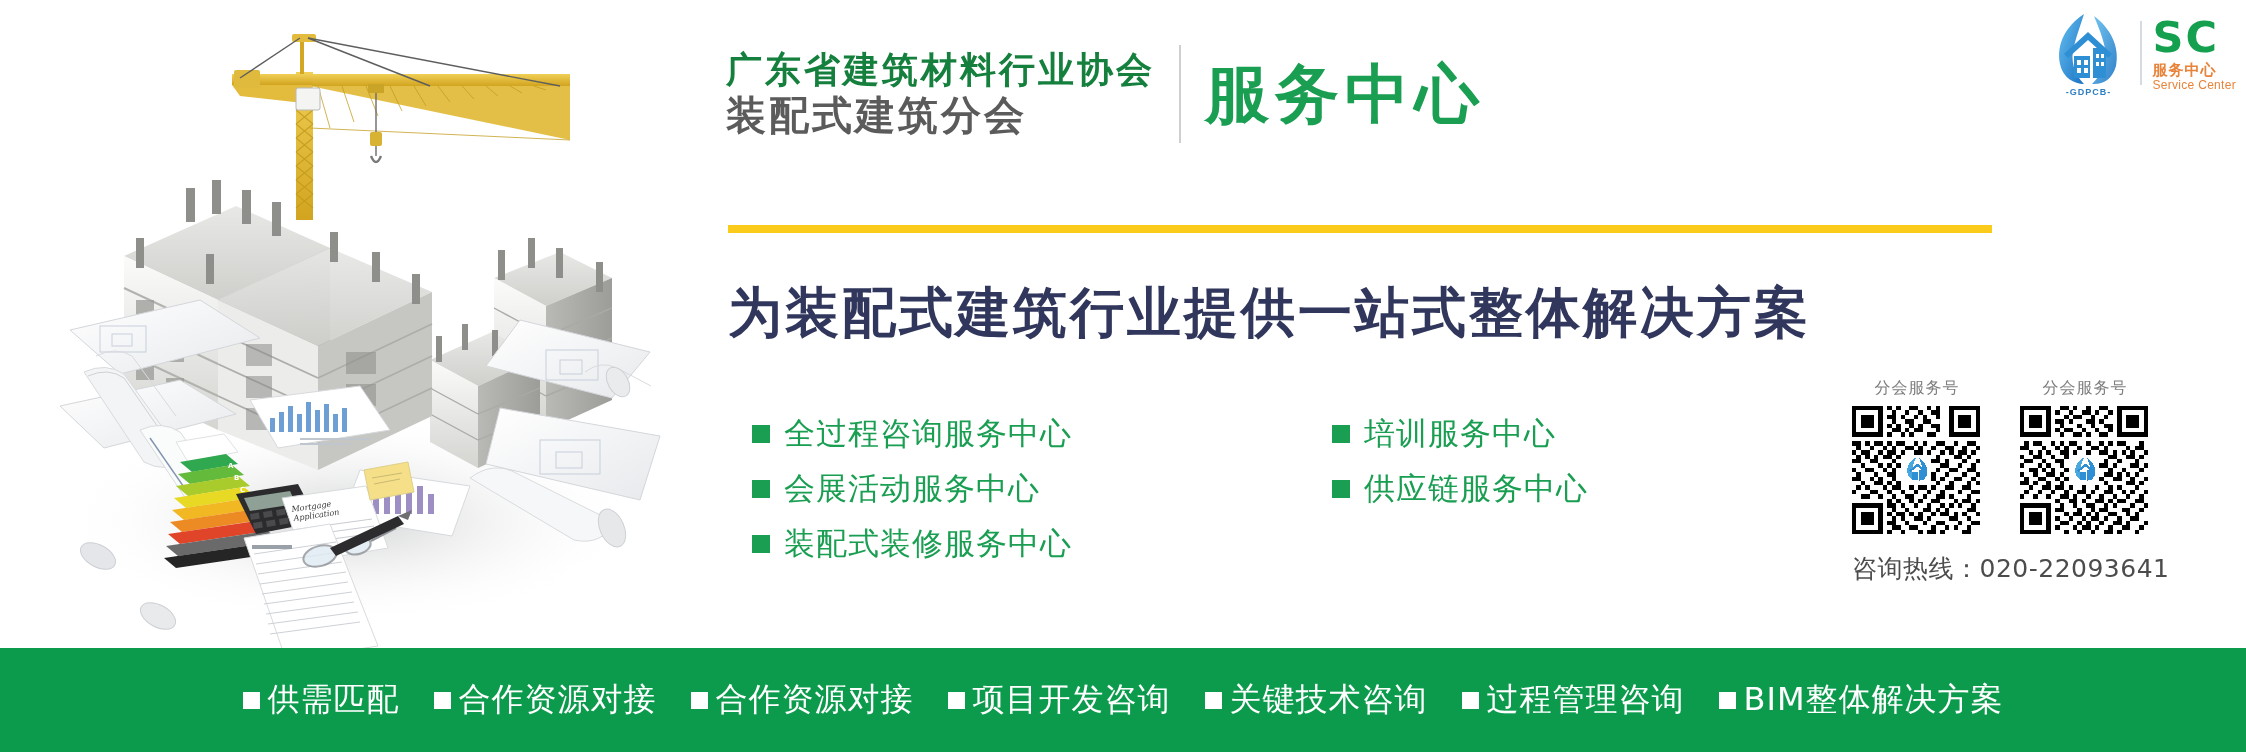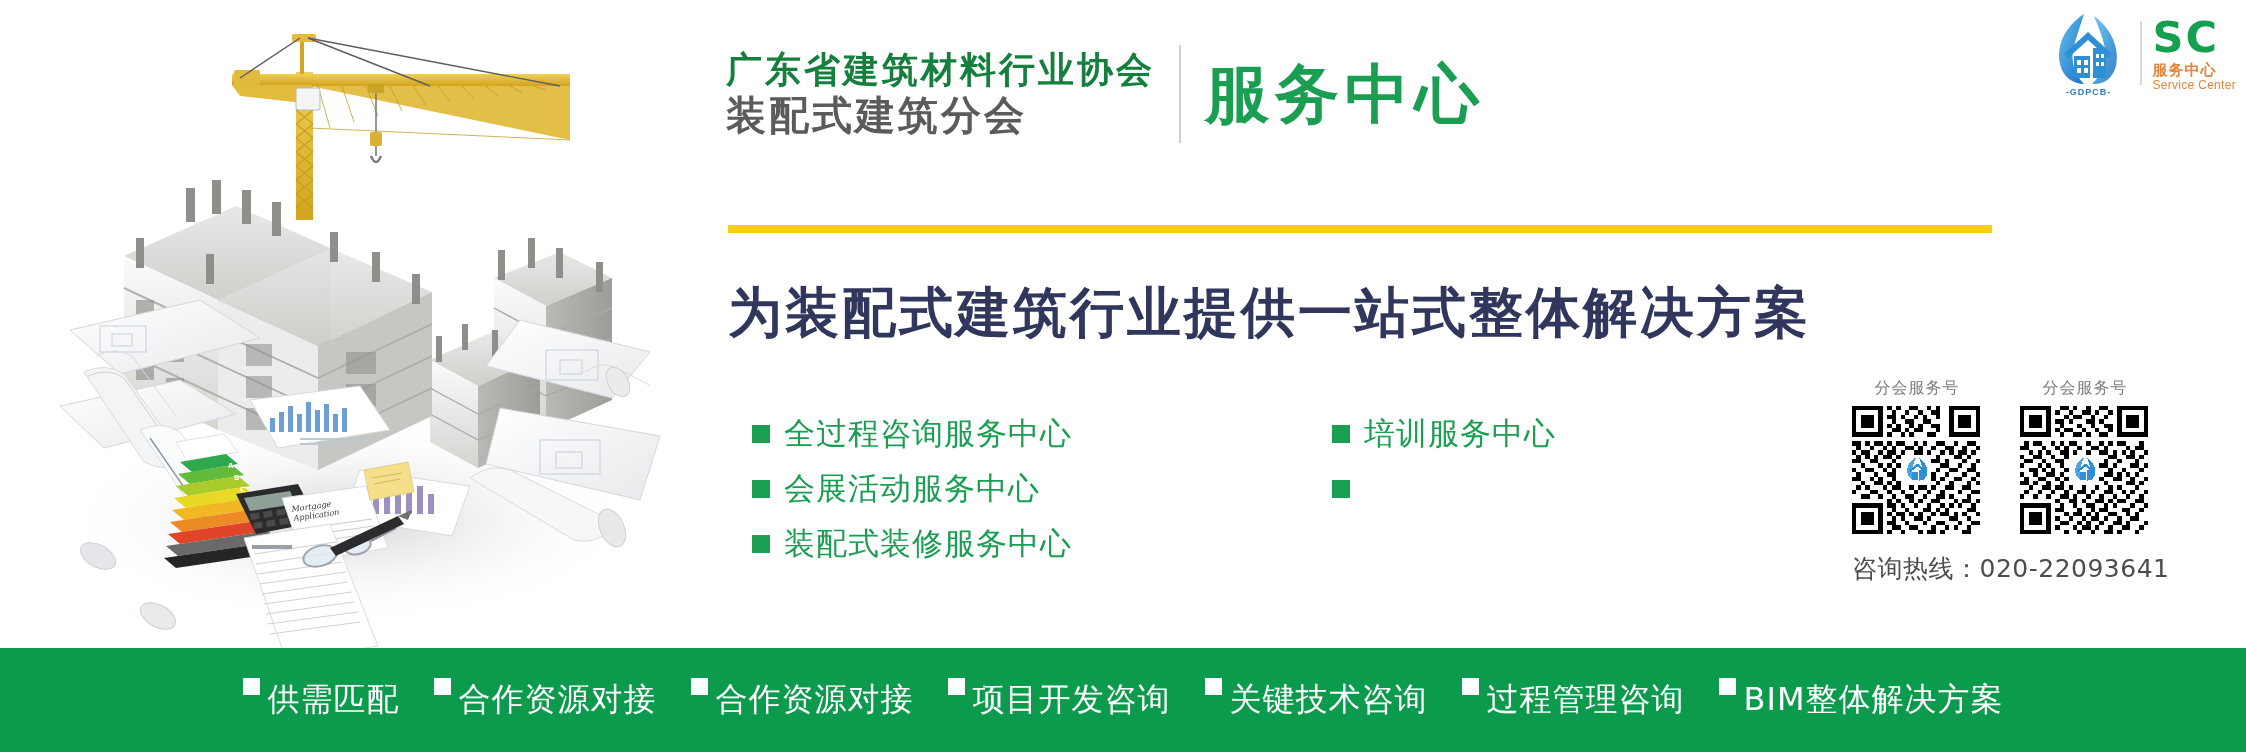--- a/index.html
+++ b/index.html
@@ -101,21 +101,21 @@
     font-family:"DejaVu Sans",sans-serif; white-space:nowrap;
   }
 
   
   .footer {
     position:absolute; left:0; right:0; top:648px; height:104px;
     background:#0c9b4c; display:flex; align-items:center;
     justify-content:center; gap:0;
   }
   .foot-items { display:flex; align-items:center; gap:34px; }
-  .foot-item { display:flex; align-items:flex-start; gap:8px; }
+  .foot-item { display:flex; align-items:center; gap:8px; }
   .foot-bullet { width:17px; height:17px; background:#ffffff; flex:none; }
   .foot-label {
     font-size:32px; color:#ffffff; letter-spacing:1px; font-weight:500;
     font-family:"DejaVu Sans",sans-serif; white-space:nowrap;
   }
 </style>
 </head>
 <body>
 
 <div class="banner">
@@ -493,20 +493,21 @@
     <div class="svc">
       <span class="svc-bullet"></span>
       <span class="svc-label">培训服务中心</span>
     </div>
     <div class="svc">
       <span class="svc-bullet"></span>
       <span class="svc-label">会展活动服务中心</span>
     </div>
     <div class="svc">
       <span class="svc-bullet"></span>
+      <span class="svc-label">供应链服务中心</span>
     </div>
     <div class="svc">
       <span class="svc-bullet"></span>
       <span class="svc-label">装配式装修服务中心</span>
     </div>
   </div>
 
   <div class="qr-block">
     <div class="qr-row">
       <div class="qr-item">

